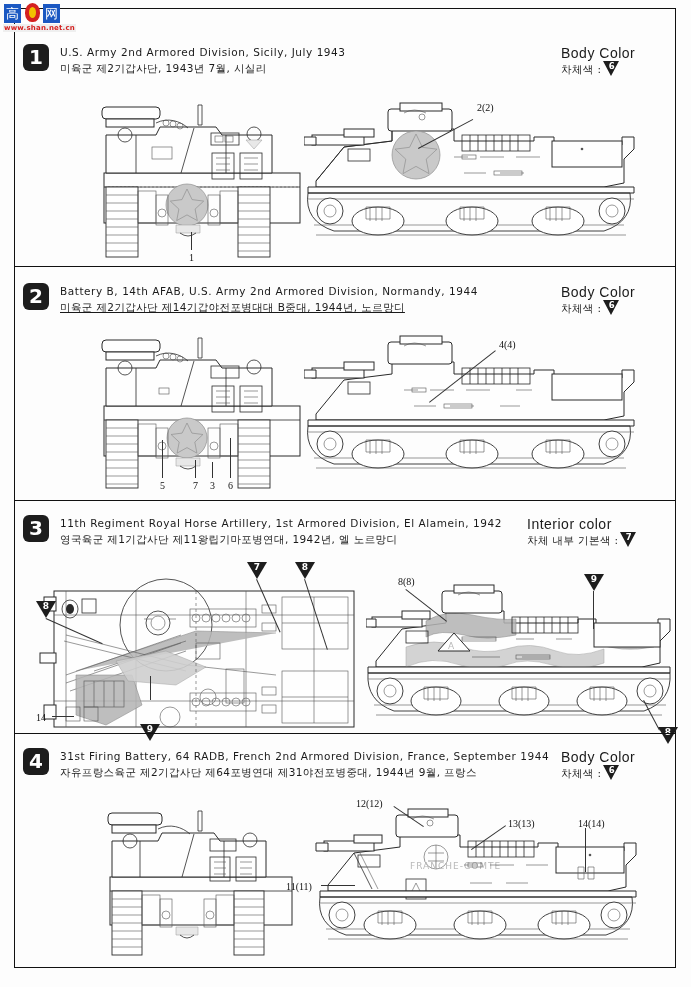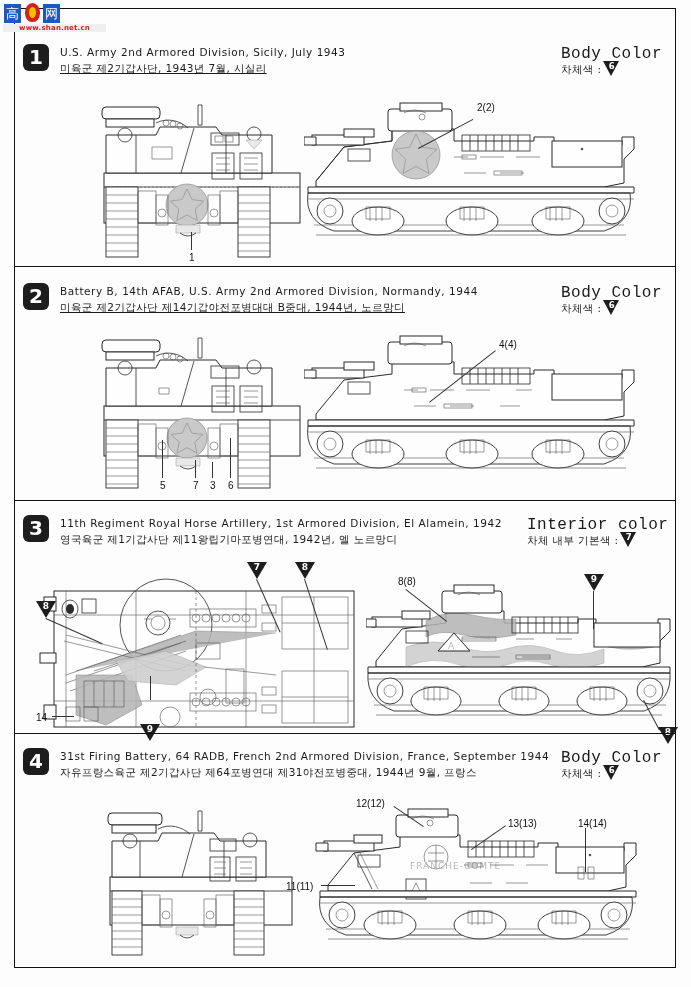--- a/index.html
+++ b/index.html
@@ -118,21 +118,21 @@
   .wm-url {
     position: absolute;
     left: 1px;
     top: 22px;
     font-size: 7px;
     color: #d42120;
     font-weight: bold;
     letter-spacing: 0.2px;
     font-family: "DejaVu Sans", sans-serif;
     background: #efefef;
-    padding: 0 16px;
+    padding: 0 1px;
   }
 
   
   .section { position: absolute; left: 14px; width: 662px; }
   .sec-divider {
     position: absolute;
     left: 0;
     width: 662px;
     height: 0;
     border-top: 1.4px solid #111;
@@ -164,24 +164,24 @@
     position: absolute;
     font-size: 10.5px;
     letter-spacing: 0.4px;
     white-space: nowrap;
     color: #1a1a1a;
     font-family: "DejaVu Sans", sans-serif;
   }
 
   .colorlbl-en {
     position: absolute;
-    font-size: 16px;
+    font-size: 14px;
     letter-spacing: 0.5px;
     white-space: nowrap;
-    font-family: Liberation Mono, monospace;
+    font-family: Liberation Sans, sans-serif;
     text-align: center;
   }
   .colorlbl-kr {
     position: absolute;
     font-size: 10.5px;
     letter-spacing: 0.4px;
     white-space: nowrap;
     font-family: "DejaVu Sans", sans-serif;
   }
   .tri-badge {
@@ -230,21 +230,21 @@
     font-size: 9px; color: #fff; font-weight: bold;
     font-family: "DejaVu Sans", sans-serif;
   }
 
   
   .callout {
     position: absolute;
     font-size: 10px;
     white-space: nowrap;
     color: #111;
-    font-family: Liberation Sans, sans-serif;
+    font-family: Liberation Serif, serif;
   }
   .leader {
     position: absolute;
     background: #333;
     transform-origin: 0 0;
     height: 0.8px;
   }
 
   
   .draw { position: absolute; }
@@ -281,21 +281,21 @@
       <span class="flame"></span>
         <span class="flame-in"></span>
     </span>
     <span class="wm-box right">网</span>
     <span class="wm-url">www.shan.net.cn</span>
   </div>
 
   <div class="section" style="top:0;">
     <div class="badge" style="left:9px; top:44px;">1</div>
     <div class="cap-en" style="left:46px; top:46px;">U.S. Army 2nd Armored Division, Sicily, July 1943</div>
-    <div class="cap-kr" style="left:46px; top:62px;text-decoration:underline;">미육군 제2기갑사단, 1943년 7월, 시실리</div>
+    <div class="cap-kr" style="left:46px; top:62px;">미육군 제2기갑사단, 1943년 7월, 시실리</div>
     <div class="colorlbl-en" style="left:547px; top:45px;">Body Color</div>
     <div class="colorlbl-kr" style="left:547px; top:61px;">
       <span>차체색 :</span><span class="tri-badge"><span class="tri-shape"></span><span class="tri-num">6</span></span>
     </div>
 
     <div class="draw" style="left:62px; top:95px;">
       <svg width="250" height="170" viewBox="0 0 250 170">
         <g>
           <rect x="28" y="78" width="196" height="50" class="hull-fill"></rect>
           <path d="M30 78 L30 40 L80 40 L84 32 L140 32 L146 40 L196 40 L196 78 Z" class="hull-fill"></path>

